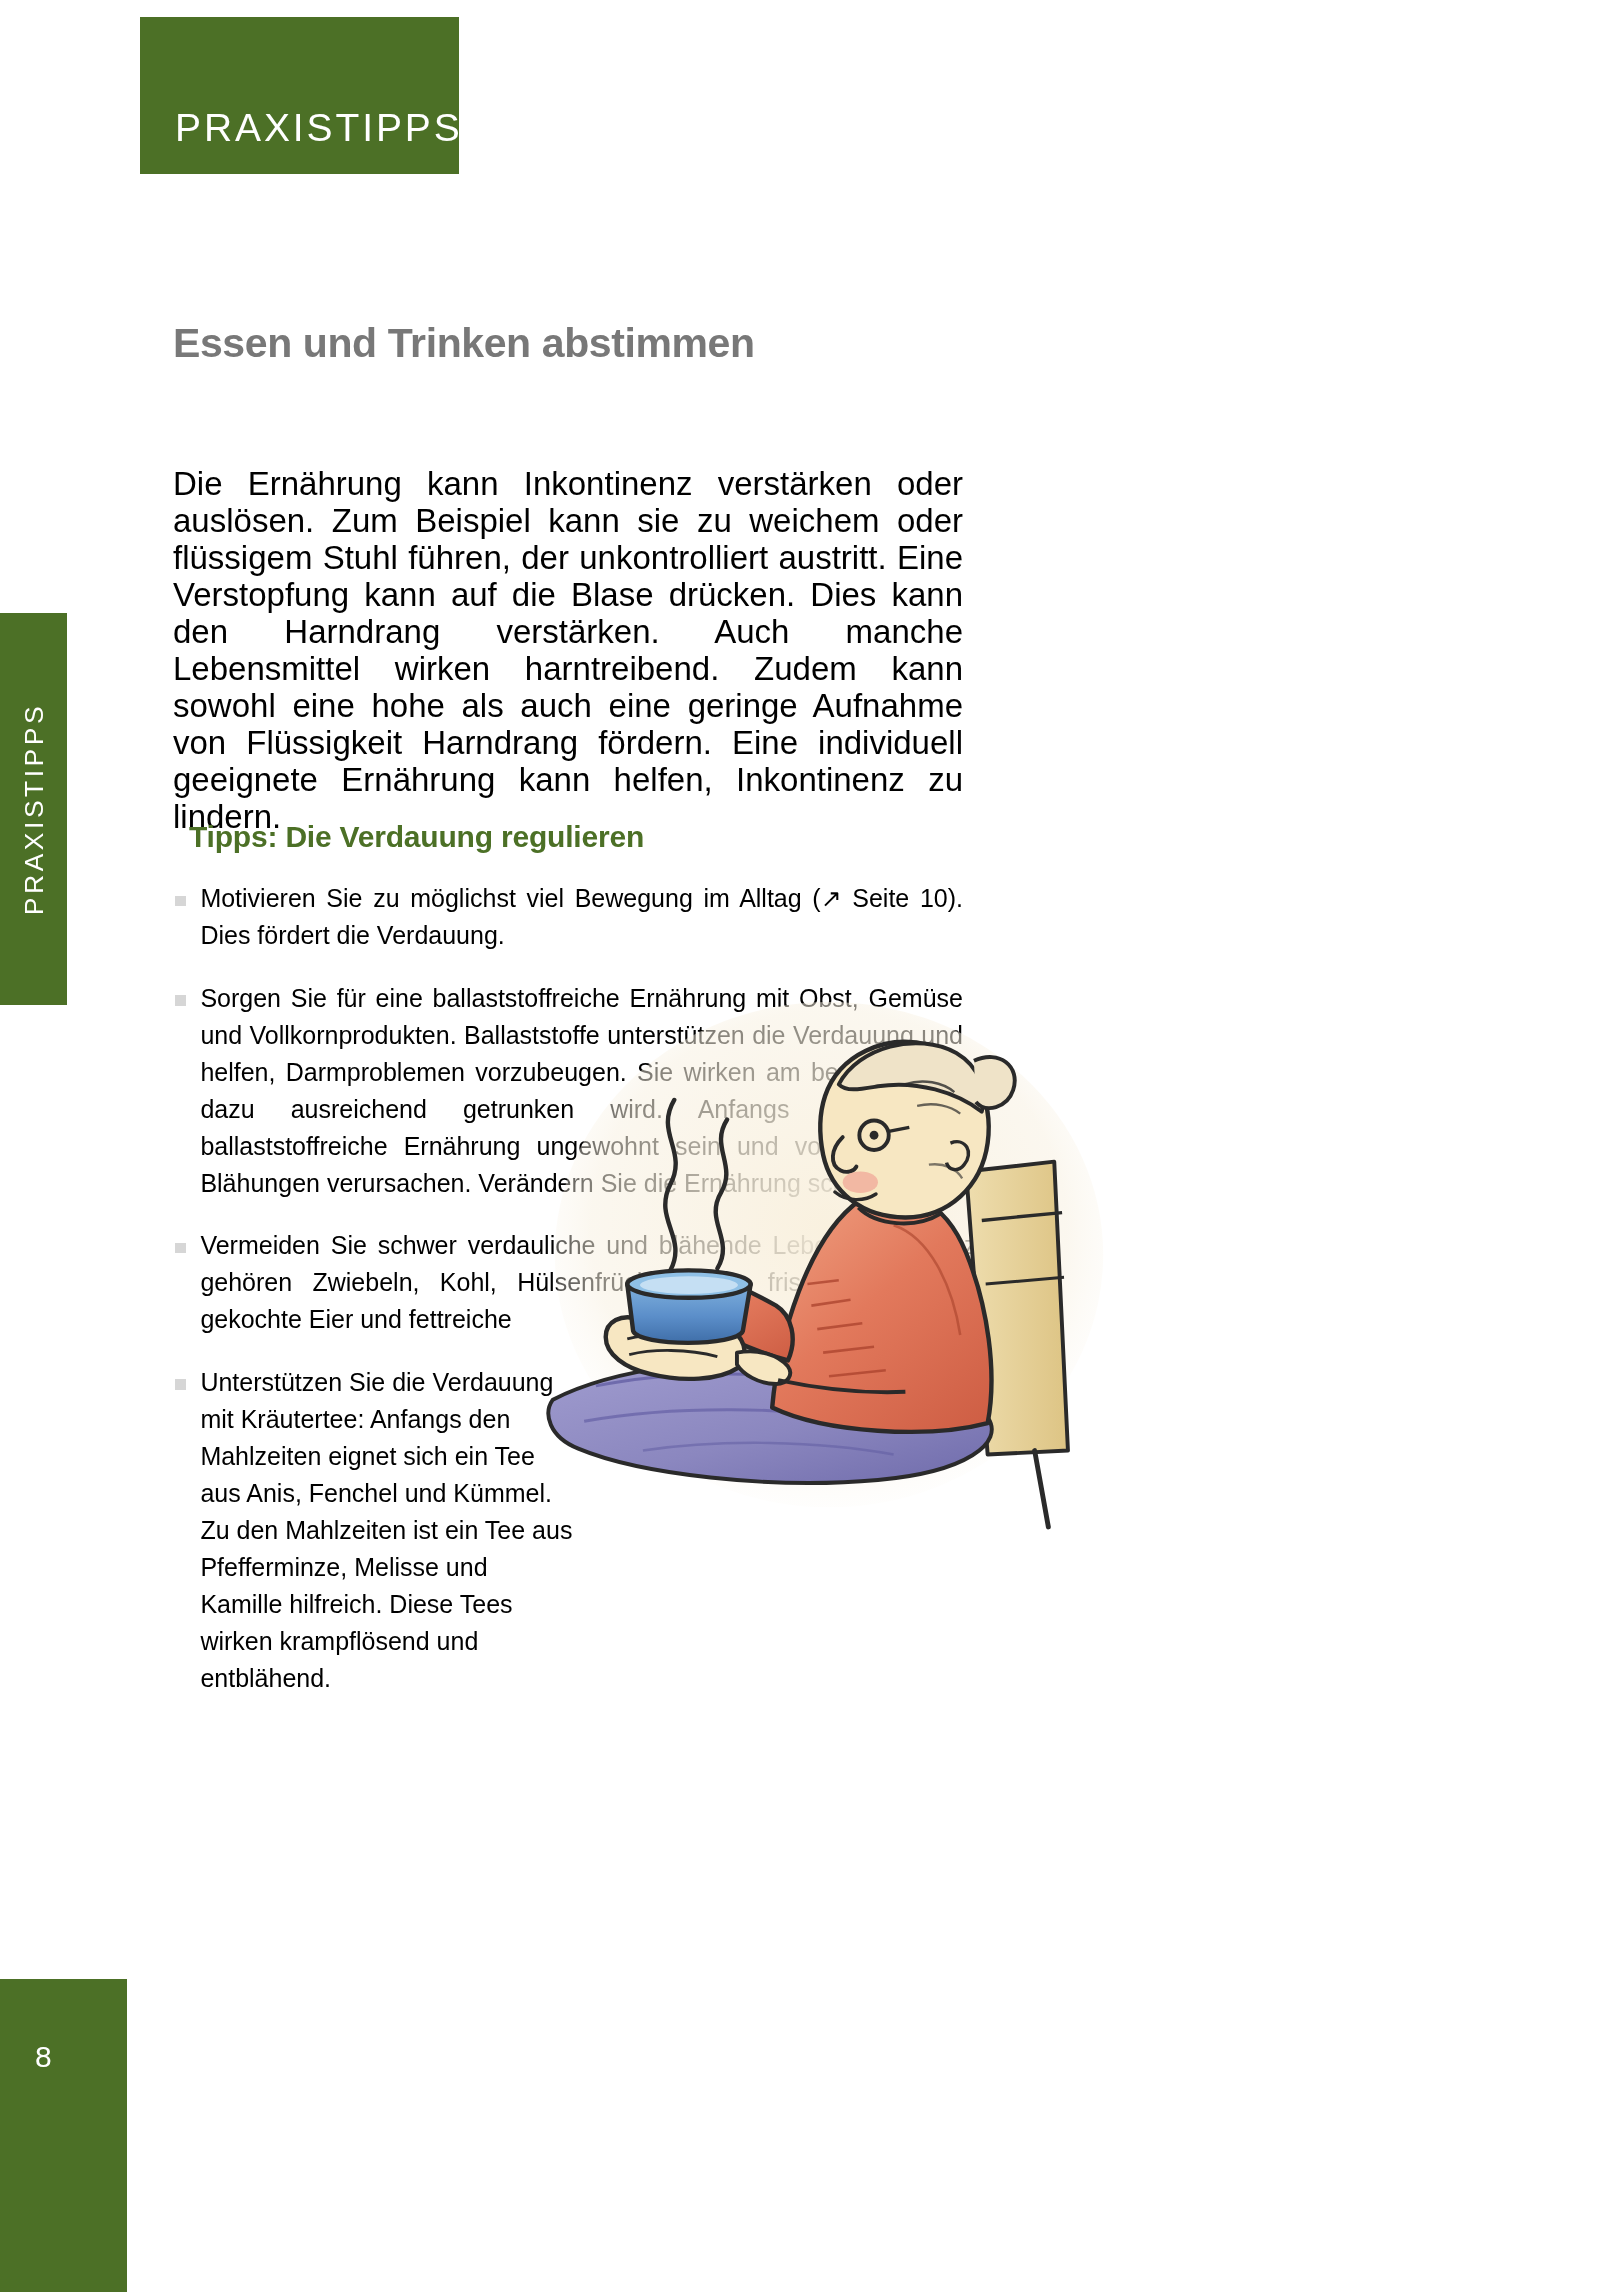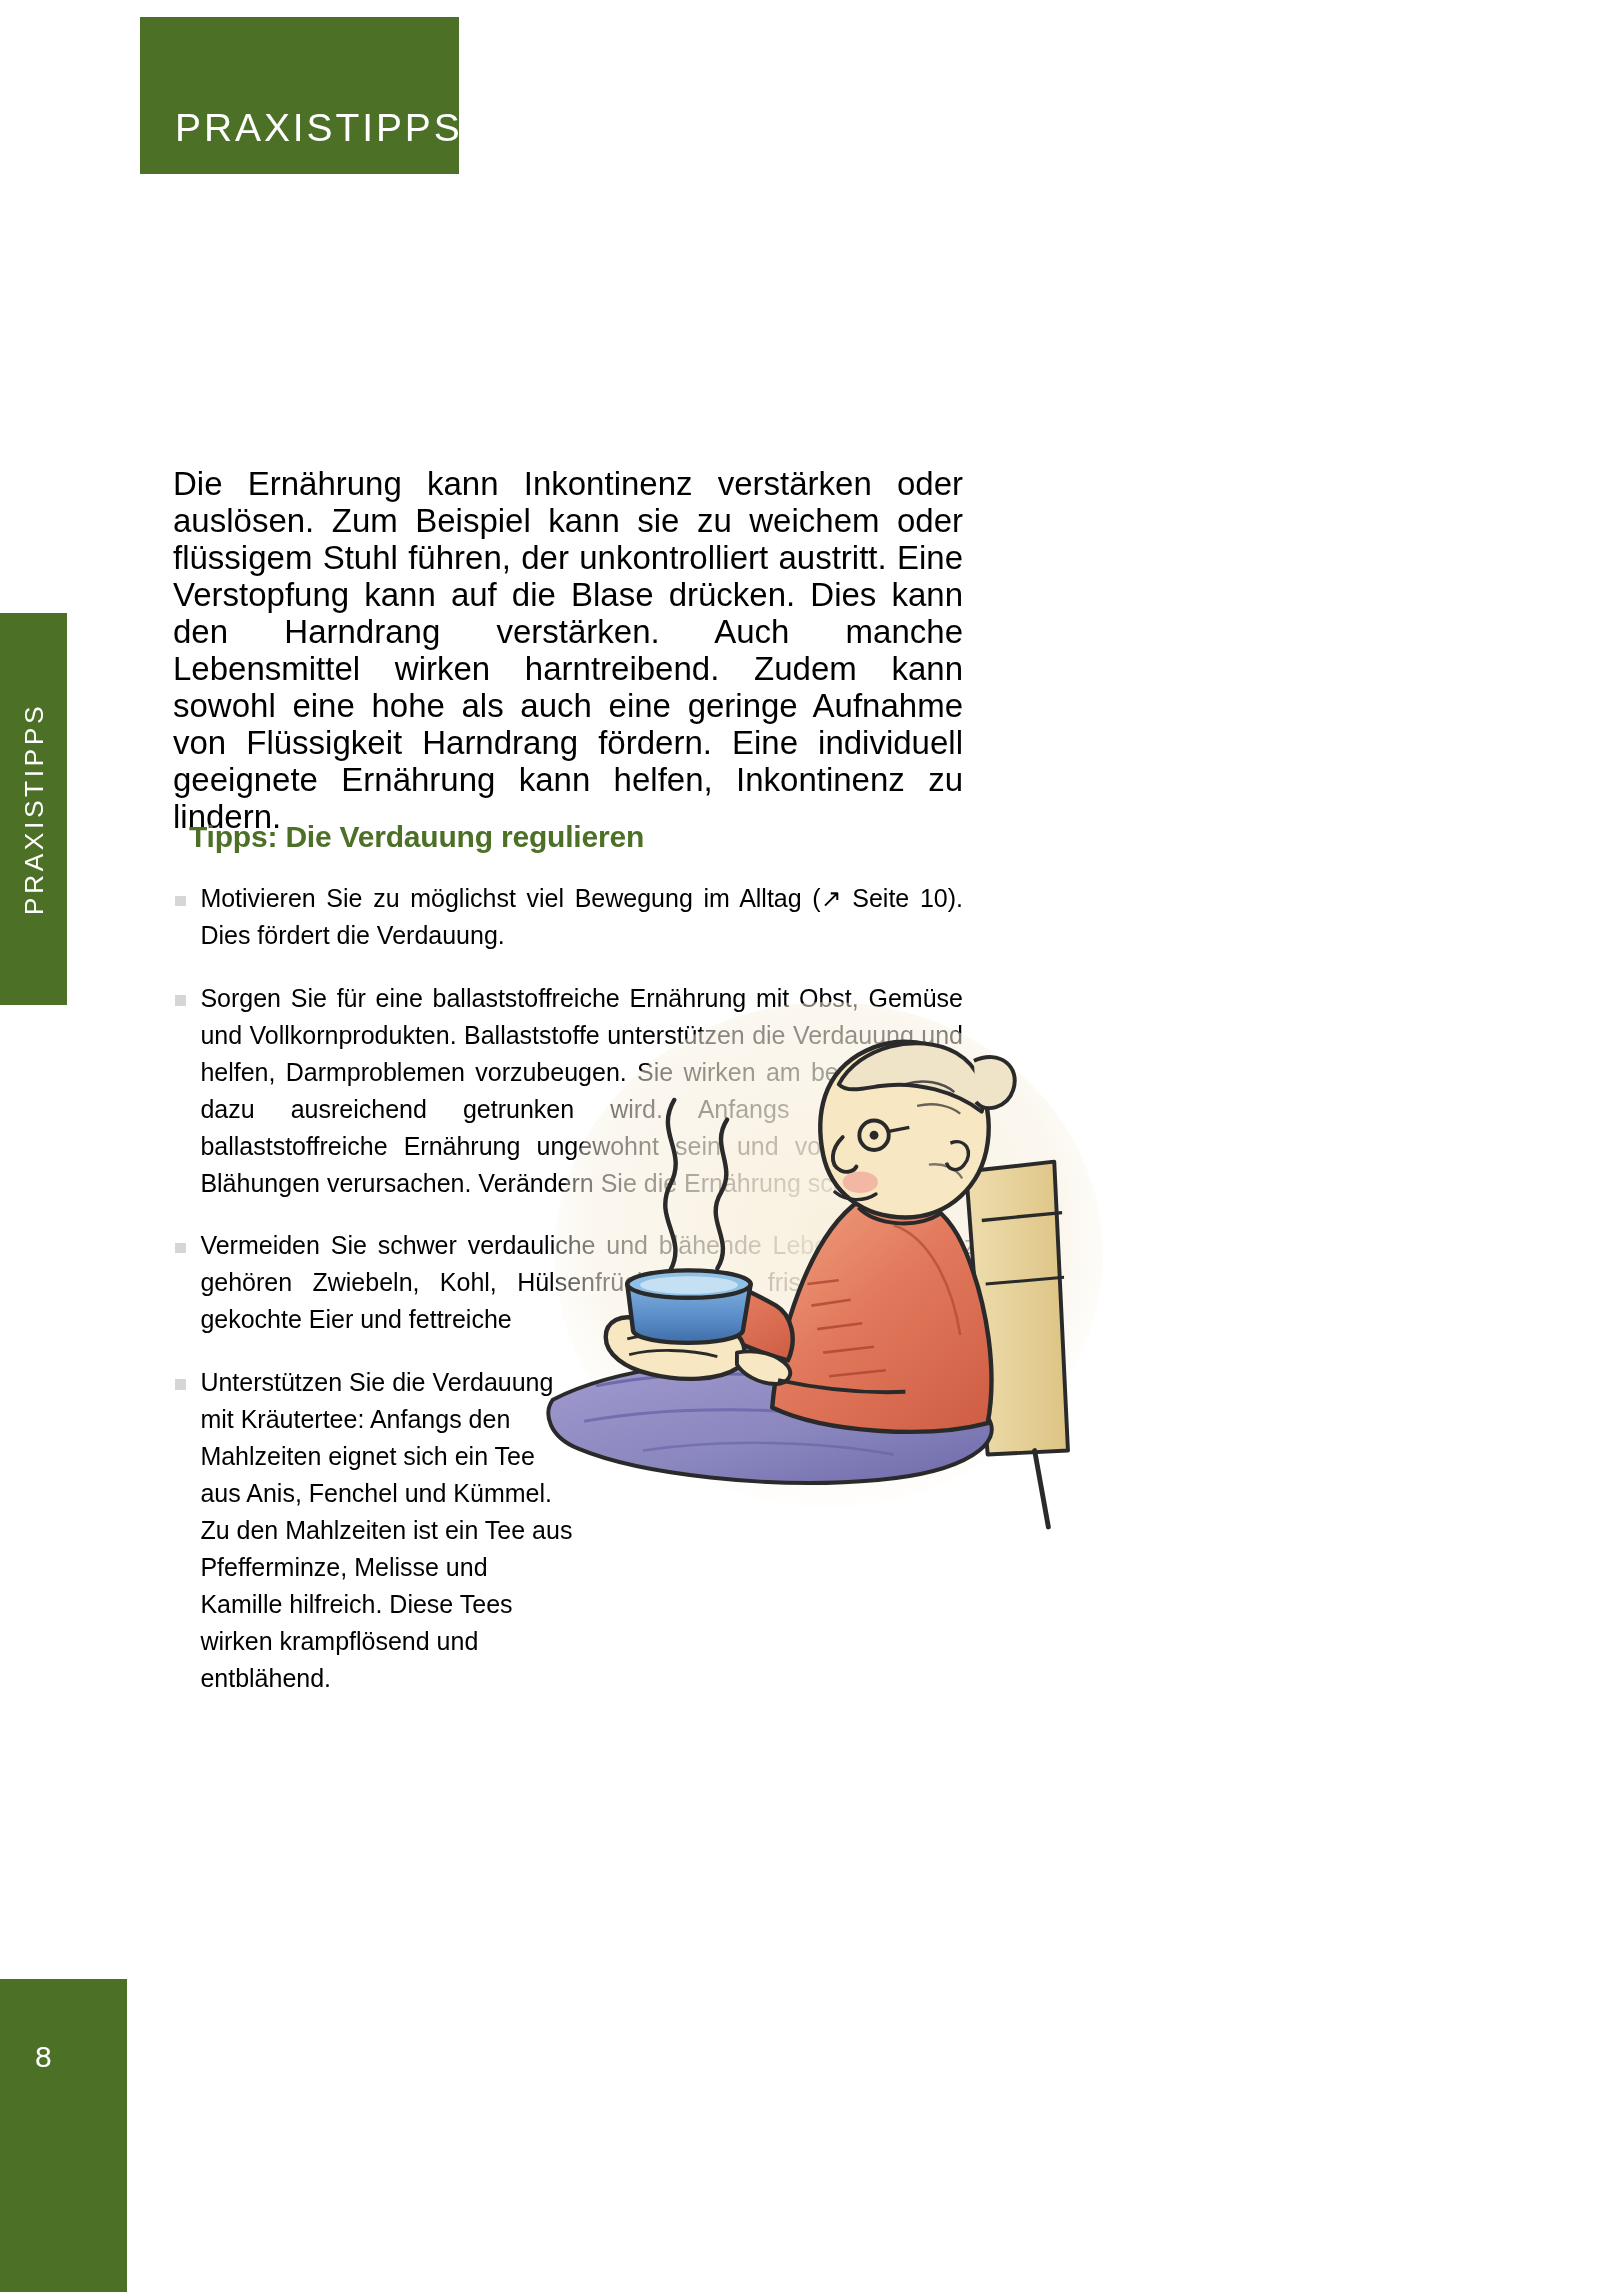--- a/index.html
+++ b/index.html
@@ -182,20 +182,21 @@
   </div>
 
   <div class="folio-block">
     <span class="folio-number">8</span>
   </div>
 
   <div class="header-box">
     <span class="header-title">PRAXISTIPPS</span>
   </div>
 
+  <h1 class="doc-title">Essen und Trinken abstimmen</h1>
 
   <p class="intro">Die Ernährung kann Inkontinenz verstärken oder auslösen. Zum Beispiel kann sie zu weichem oder flüssigem Stuhl führen, der unkontrolliert austritt. Eine Verstopfung kann auf die Blase drücken. Dies kann den Harndrang verstärken. Auch manche Lebensmittel wirken harntreibend. Zudem kann sowohl eine hohe als auch eine geringe Aufnahme von Flüssigkeit Harndrang fördern. Eine individuell geeignete Ernährung kann helfen, Inkontinenz zu lindern.</p>
 
   <h2 class="section-title">Tipps: Die Verdauung regulieren</h2>
 
   <ul class="tips">
     <li>
       <span class="bullet-square"></span>
       <span>Motivieren Sie zu möglichst viel Bewegung im Alltag (↗ Seite 10). Dies fördert die Verdauung.</span>
     </li>

